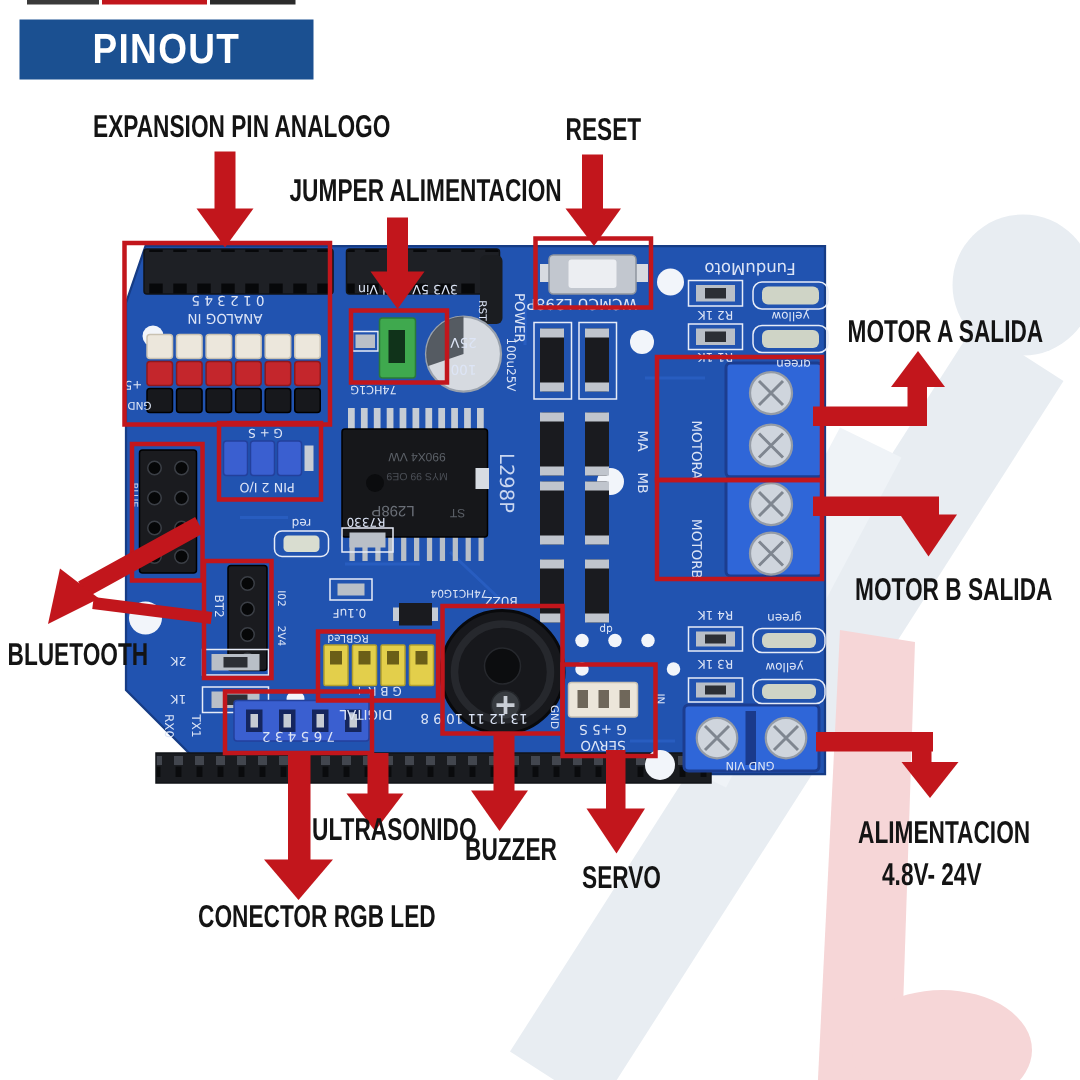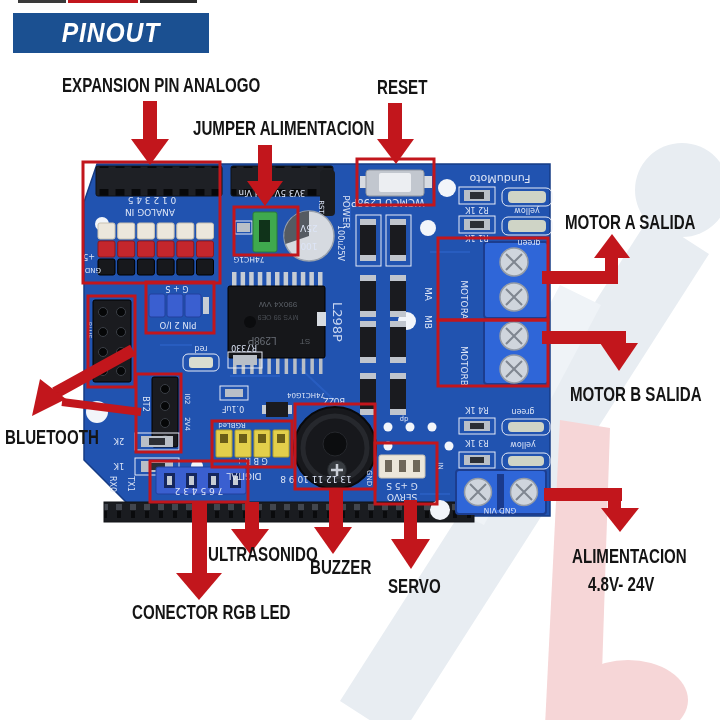--- a/index.html
+++ b/index.html
@@ -3,21 +3,21 @@
 <meta charset="utf-8">
 <style>
   html,body{margin:0;padding:0;background:#ffffff;}
   .canvas{position:relative;width:720px;height:720px;background:#ffffff;overflow:hidden;
           font-family:"Liberation Sans",sans-serif;}
   svg{position:absolute;left:0;top:0;}
   .lbl{position:absolute;font-family:"Liberation Sans",sans-serif;font-weight:800;
        color:#141414;font-size:21px;line-height:1;white-space:nowrap;
        transform:scaleX(0.72);transform-origin:left top;letter-spacing:0;}
   .badge{position:absolute;left:13px;top:13px;width:196px;height:40px;background:#1b5091;
-         display:flex;align-items:center;justify-content:center;font-style:italic;}
+         display:flex;align-items:center;justify-content:center;}
   .badge span{color:#ffffff;font-weight:800;font-size:28px;letter-spacing:1px;
               transform:scaleX(0.88);}
   .silk{font-family:"DejaVu Sans",sans-serif;fill:#dde5f6;}
   .silk2{font-family:"DejaVu Sans",sans-serif;fill:#c9d6f0;}
 </style>
 </head>
 <body>
 
 <div class="canvas">
 

